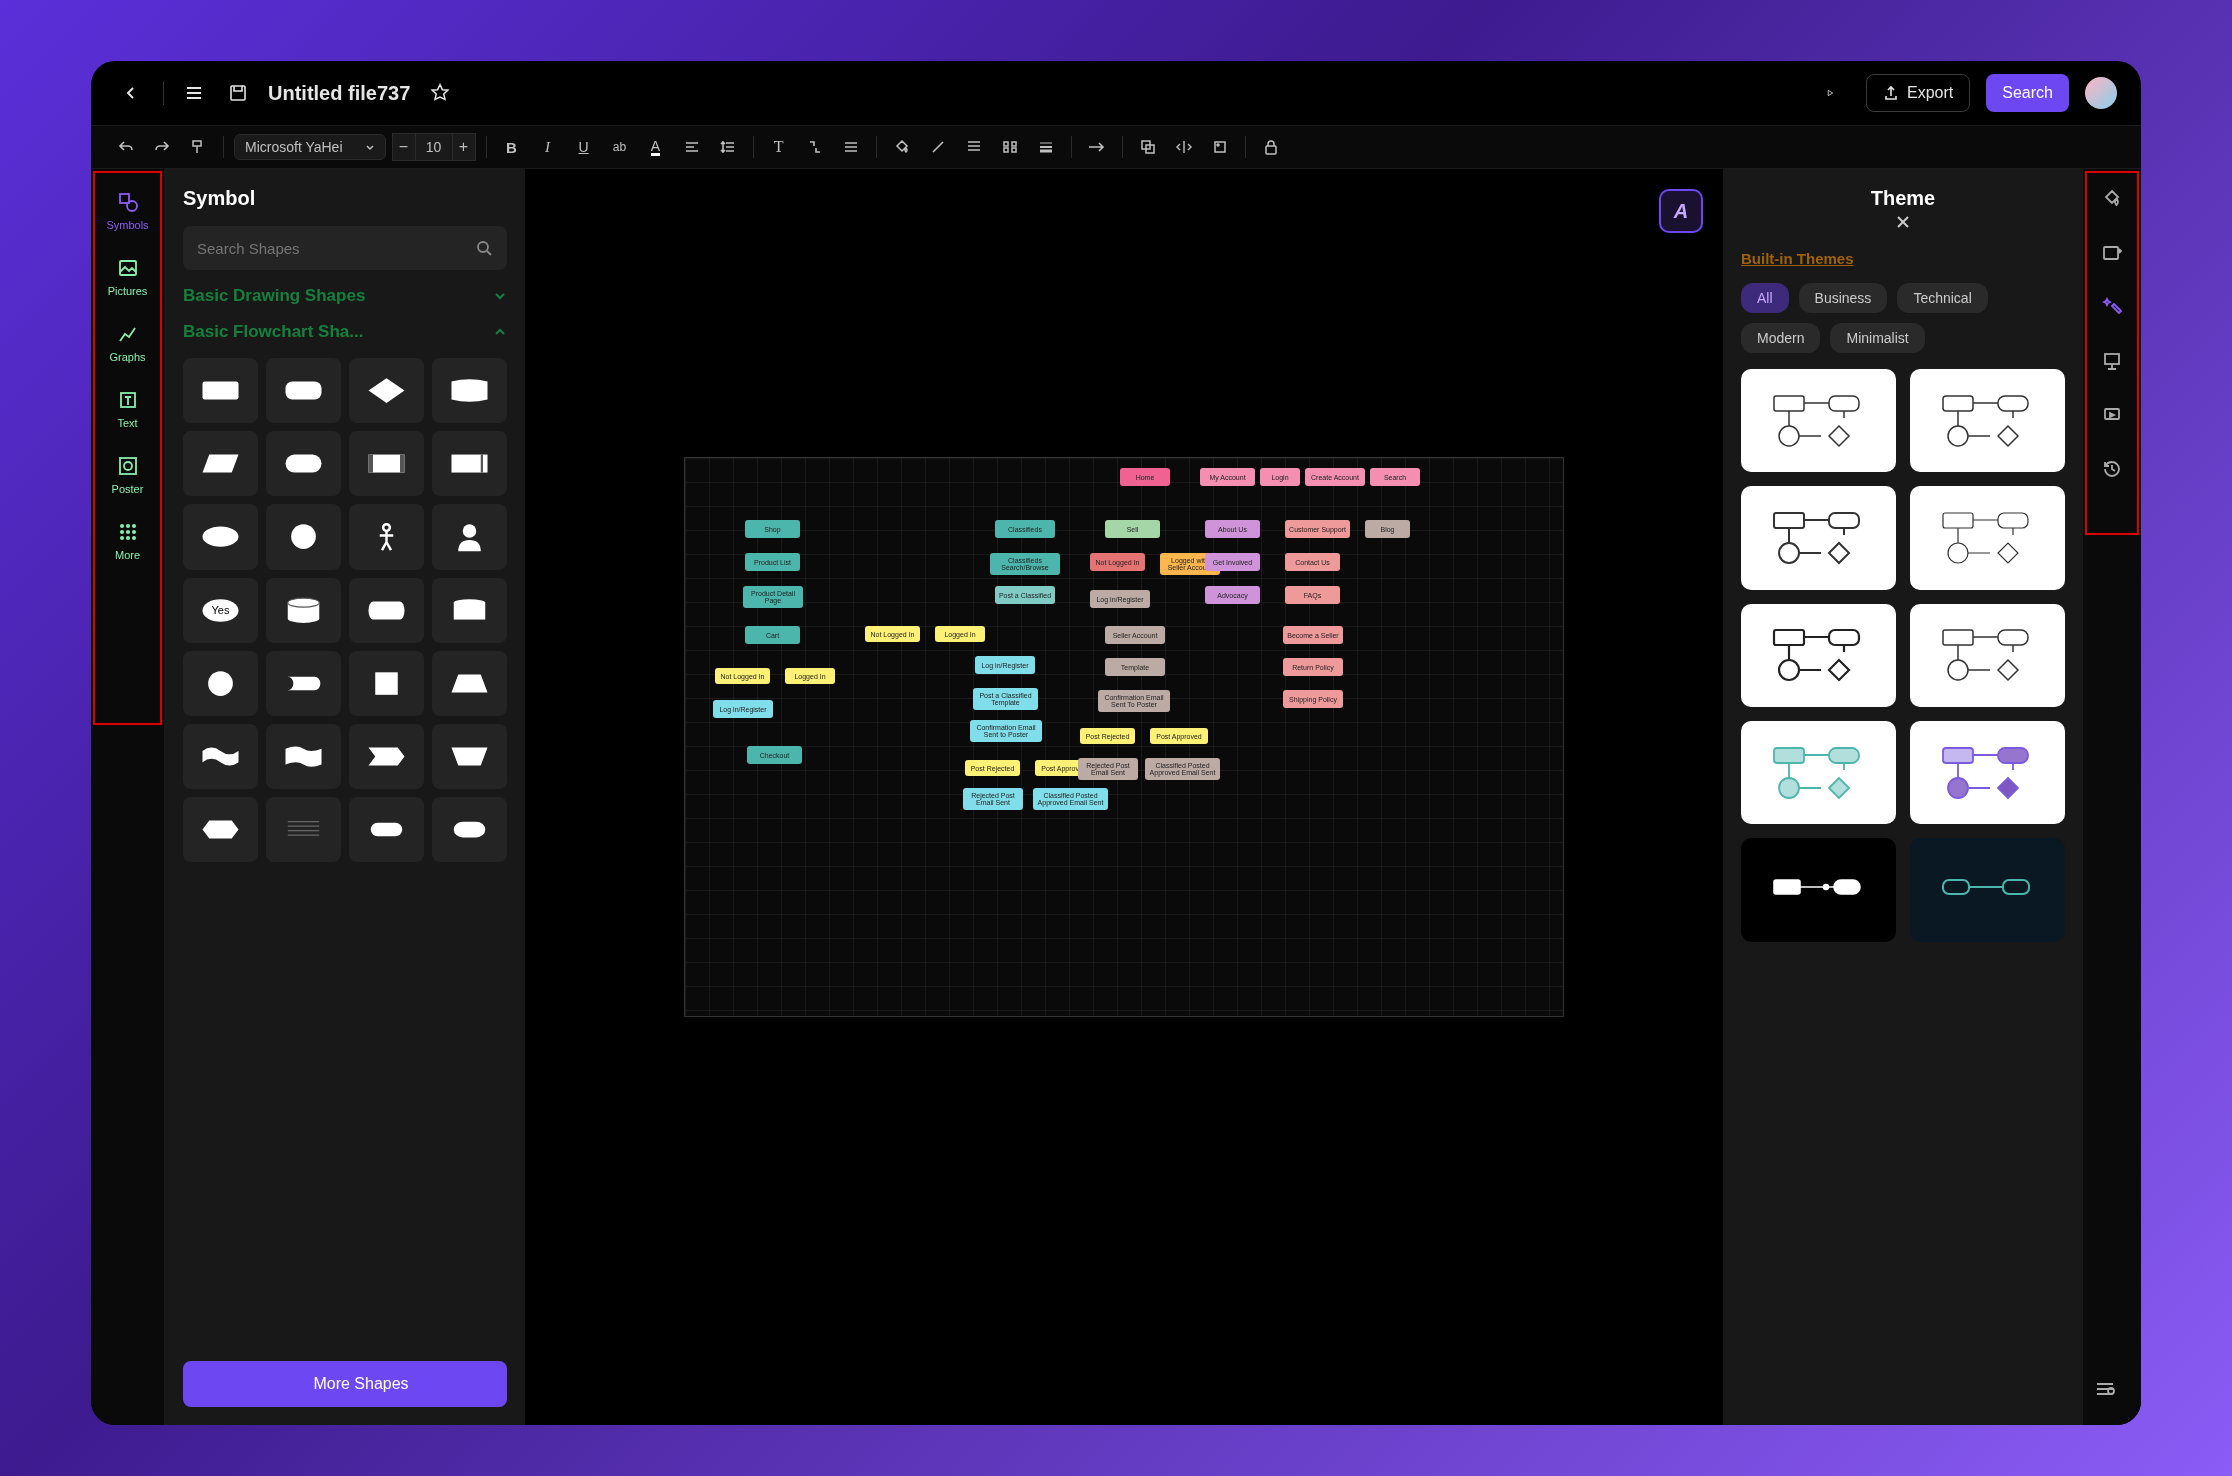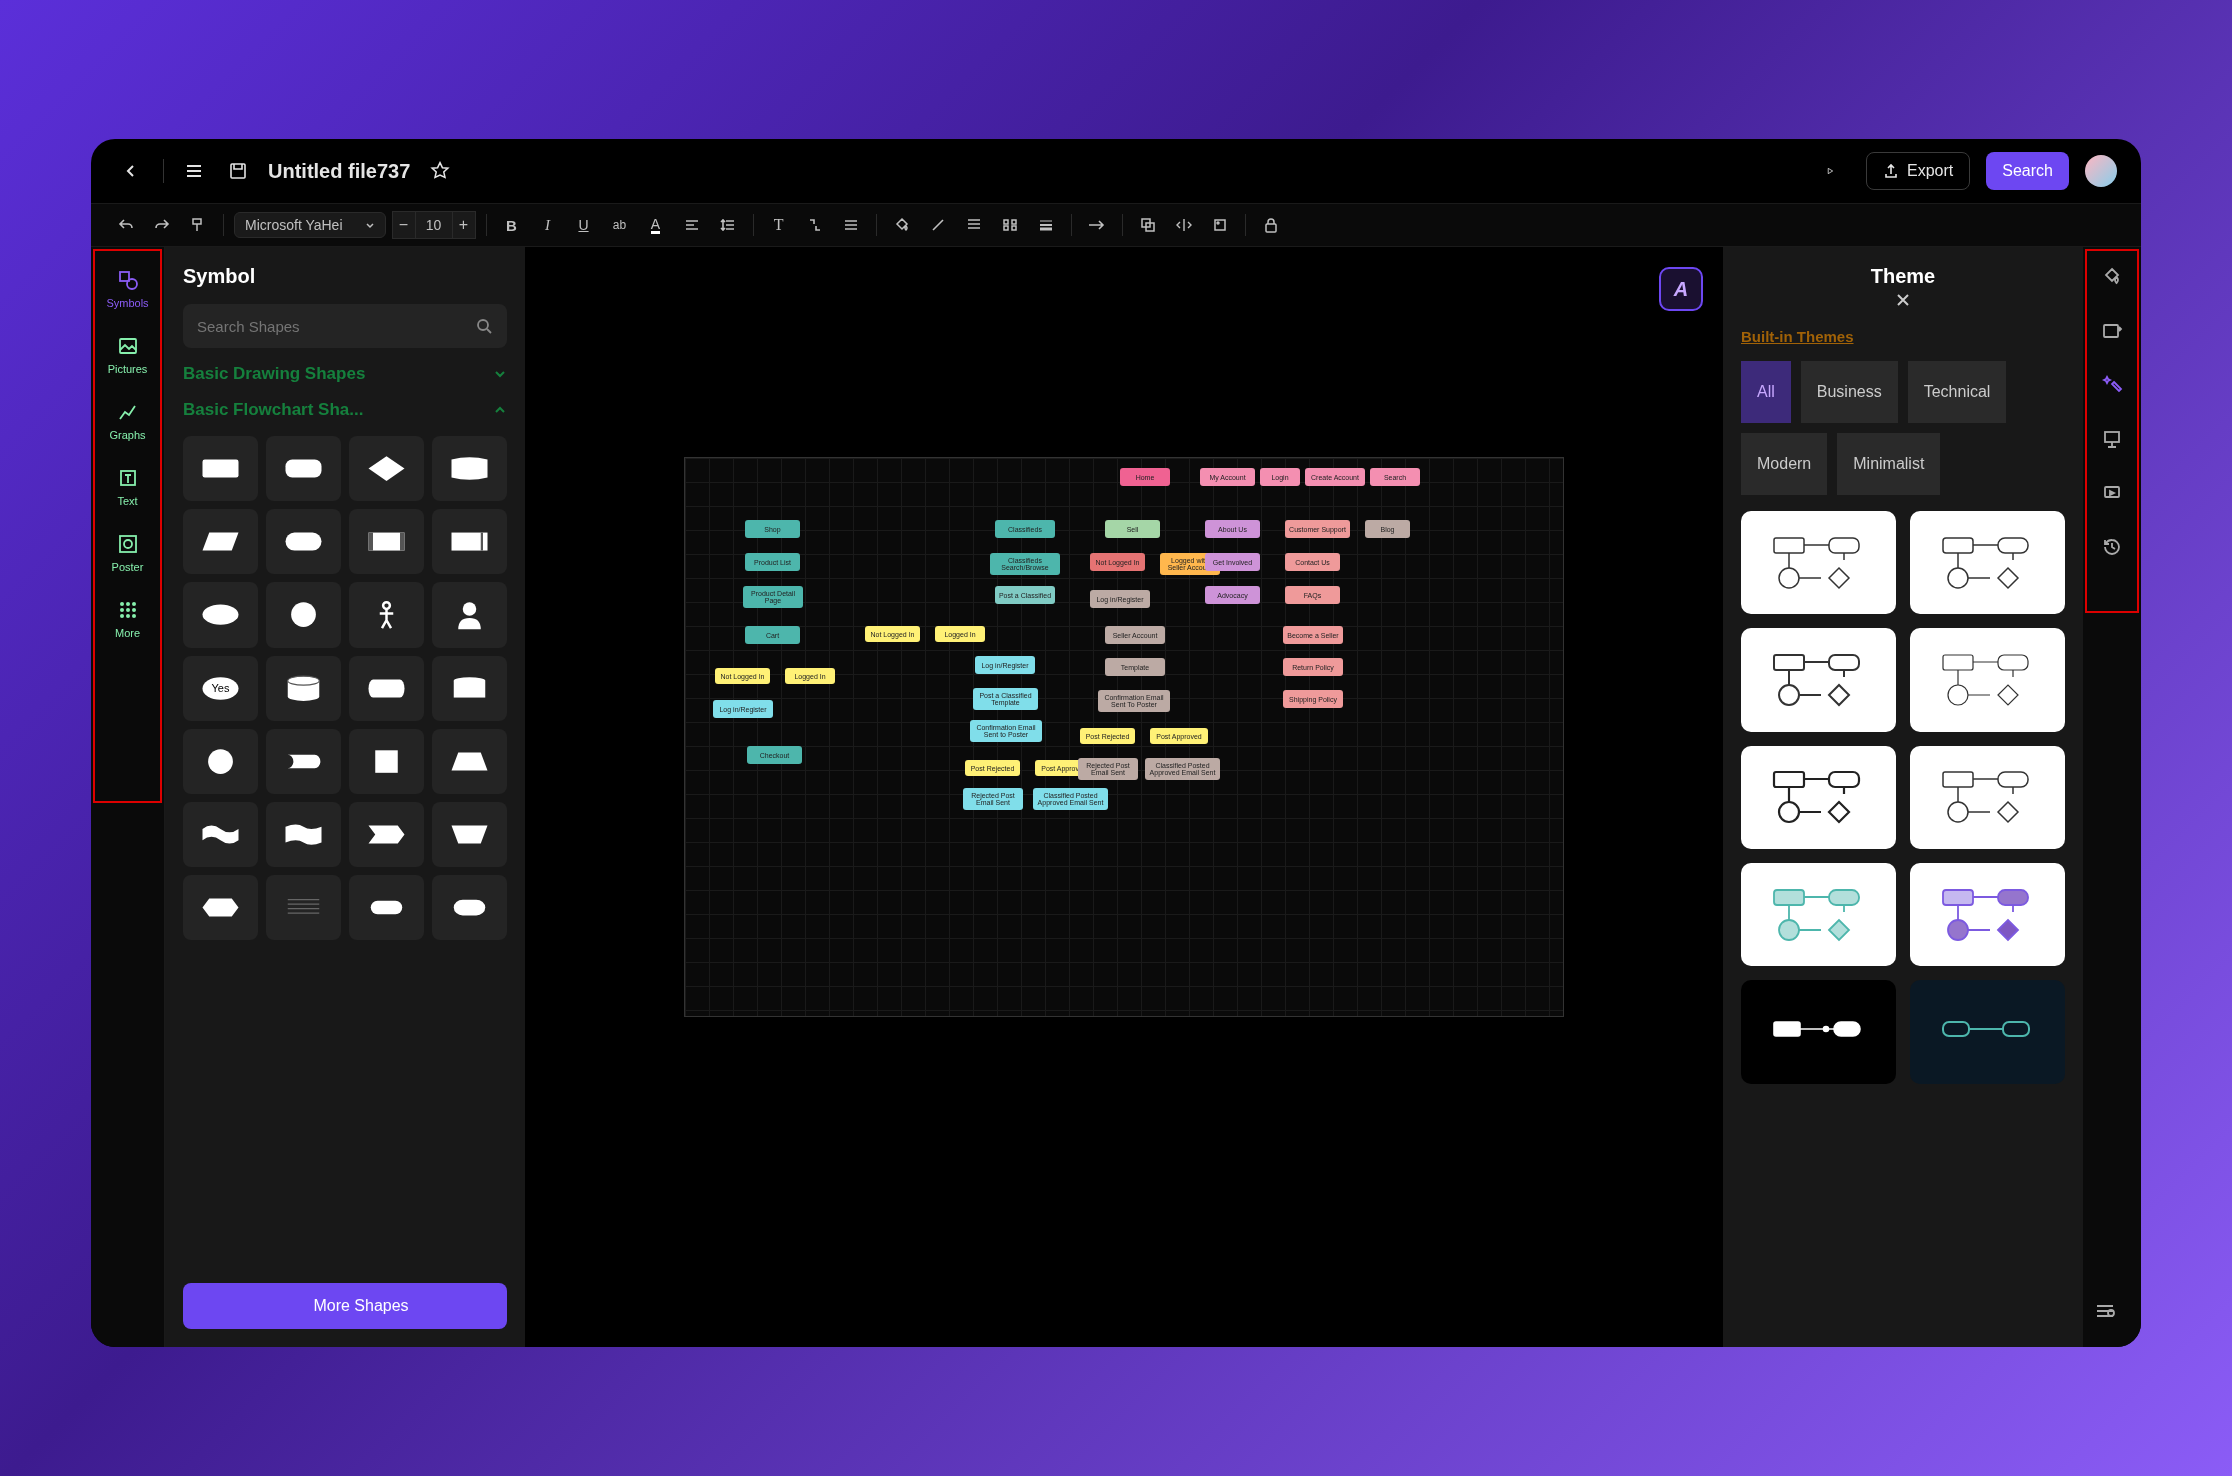--- a/index.html
+++ b/index.html
@@ -1,17 +1,17 @@
 <!DOCTYPE html>
 <html><head>
 <meta charset="utf-8">
 <style>
 * { margin: 0; padding: 0; box-sizing: border-box; font-family: -apple-system, BlinkMacSystemFont, 'Segoe UI', sans-serif; }
 body { background: linear-gradient(135deg, #5b2fd9 0%, #3d1b8f 40%, #8b5cf6 100%); width: 2232px; height: 1476px; overflow: hidden; display: flex; align-items: center; justify-content: center; }
-.app-window { width: 2050px; height: 1208px; background: #000; border-radius: 24px; display: flex; flex-direction: column; overflow: hidden; margin-top: 10px; }
+.app-window { width: 2050px; height: 1364px; background: #000; border-radius: 24px; display: flex; flex-direction: column; overflow: hidden; margin-top: 10px; }
 .titlebar { height: 64px; display: flex; align-items: center; padding: 0 24px; gap: 16px; color: #e5e5e5; }
 .titlebar .back-btn { width: 32px; height: 32px; display: flex; align-items: center; justify-content: center; color: #e5e5e5; cursor: pointer; }
 .titlebar .sep { width: 1px; height: 24px; background: #333; }
 .titlebar .menu-btn, .titlebar .doc-icon, .titlebar .star-btn { width: 28px; height: 28px; display: flex; align-items: center; justify-content: center; color: #e5e5e5; }
 .titlebar .doc-title { font-size: 20px; font-weight: 600; }
 .titlebar .spacer { flex: 1; }
 .titlebar .play-btn, .titlebar .export-btn, .titlebar .share-btn { height: 38px; display: flex; align-items: center; gap: 8px; padding: 0 16px; border-radius: 8px; font-size: 16px; cursor: pointer; }
 .titlebar .play-btn { color: #e5e5e5; width: 40px; justify-content: center; }
 .titlebar .export-btn { border: 1px solid #3a3a3a; color: #e5e5e5; }
 .titlebar .share-btn { background: #6d47f2; color: #fff; font-weight: 500; }
@@ -42,21 +42,21 @@
 .canvas-area { flex: 1; background: #000; position: relative; display: flex; align-items: center; justify-content: center; padding: 30px; }
 .canvas-grid { width: 880px; height: 560px; background: #0a0a0a; background-image: linear-gradient(#1a1a1a 1px, transparent 1px), linear-gradient(90deg, #1a1a1a 1px, transparent 1px); background-size: 24px 24px; border: 1px solid #333; position: relative; transform: translateY(-60px); }
 .ai-badge { position: absolute; top: 20px; right: 20px; width: 44px; height: 44px; border-radius: 10px; border: 2px solid #6d47f2; display: flex; align-items: center; justify-content: center; font-weight: 800; font-style: italic; color: #c8a8ff; font-size: 20px; background: #1a1030; }
 .fc-node { position: absolute; font-size: 7px; color: #222; display: flex; align-items: center; justify-content: center; text-align: center; border-radius: 3px; padding: 2px; }
 .theme-panel { width: 360px; background: #181818; padding: 18px; display: flex; flex-direction: column; gap: 16px; overflow-y: auto; }
 .theme-panel .tp-head { display: flex; align-items: center; justify-content: space-between; flex-direction: column; }
 .theme-panel .tp-title { font-size: 20px; font-weight: 700; color: #fff; }
 .theme-panel .tp-close { width: 24px; height: 24px; color: #ccc; cursor: pointer; display: flex; align-items: center; justify-content: center; }
 .theme-panel .tp-subtitle { color: #a16207; font-size: 15px; font-weight: 600; text-decoration: underline; }
 .theme-filters { display: flex; flex-wrap: wrap; gap: 10px; }
-.filter-pill { padding: 22px 16px; border-radius: 0; background: #2a2a2a; color: #ccc; font-size: 16px; cursor: pointer; }
+.filter-pill { padding: 7px 16px; border-radius: 12px; background: #2a2a2a; color: #ccc; font-size: 14px; cursor: pointer; }
 .filter-pill.active { background: #3d2a7a; color: #c8a8ff; }
 .theme-grid { display: grid; grid-template-columns: 1fr 1fr; gap: 14px; }
 .theme-card { aspect-ratio: 1.5; background: #fff; border-radius: 10px; display: flex; align-items: center; justify-content: center; cursor: pointer; }
 .theme-card.dark { background: #000; }
 .theme-card.darknavy { background: #0a1824; }
 .right-rail { width: 58px; background: #0a0a0a; display: flex; flex-direction: column; align-items: center; padding-top: 16px; gap: 26px; position: relative; }
 .right-rail::before { content: ''; position: absolute; top: 2px; left: 2px; right: 2px; height: 360px; border: 2px solid #d00; pointer-events: none; }
 .right-rail .rr-btn { width: 28px; height: 28px; color: #aaa; cursor: pointer; display: flex; align-items: center; justify-content: center; }
 .right-rail .rr-btn.active { color: #8b5cf6; }
 .settings-corner { position: absolute; bottom: 20px; right: 20px; width: 32px; height: 32px; color: #aaa; display: flex; align-items: center; justify-content: center; }

